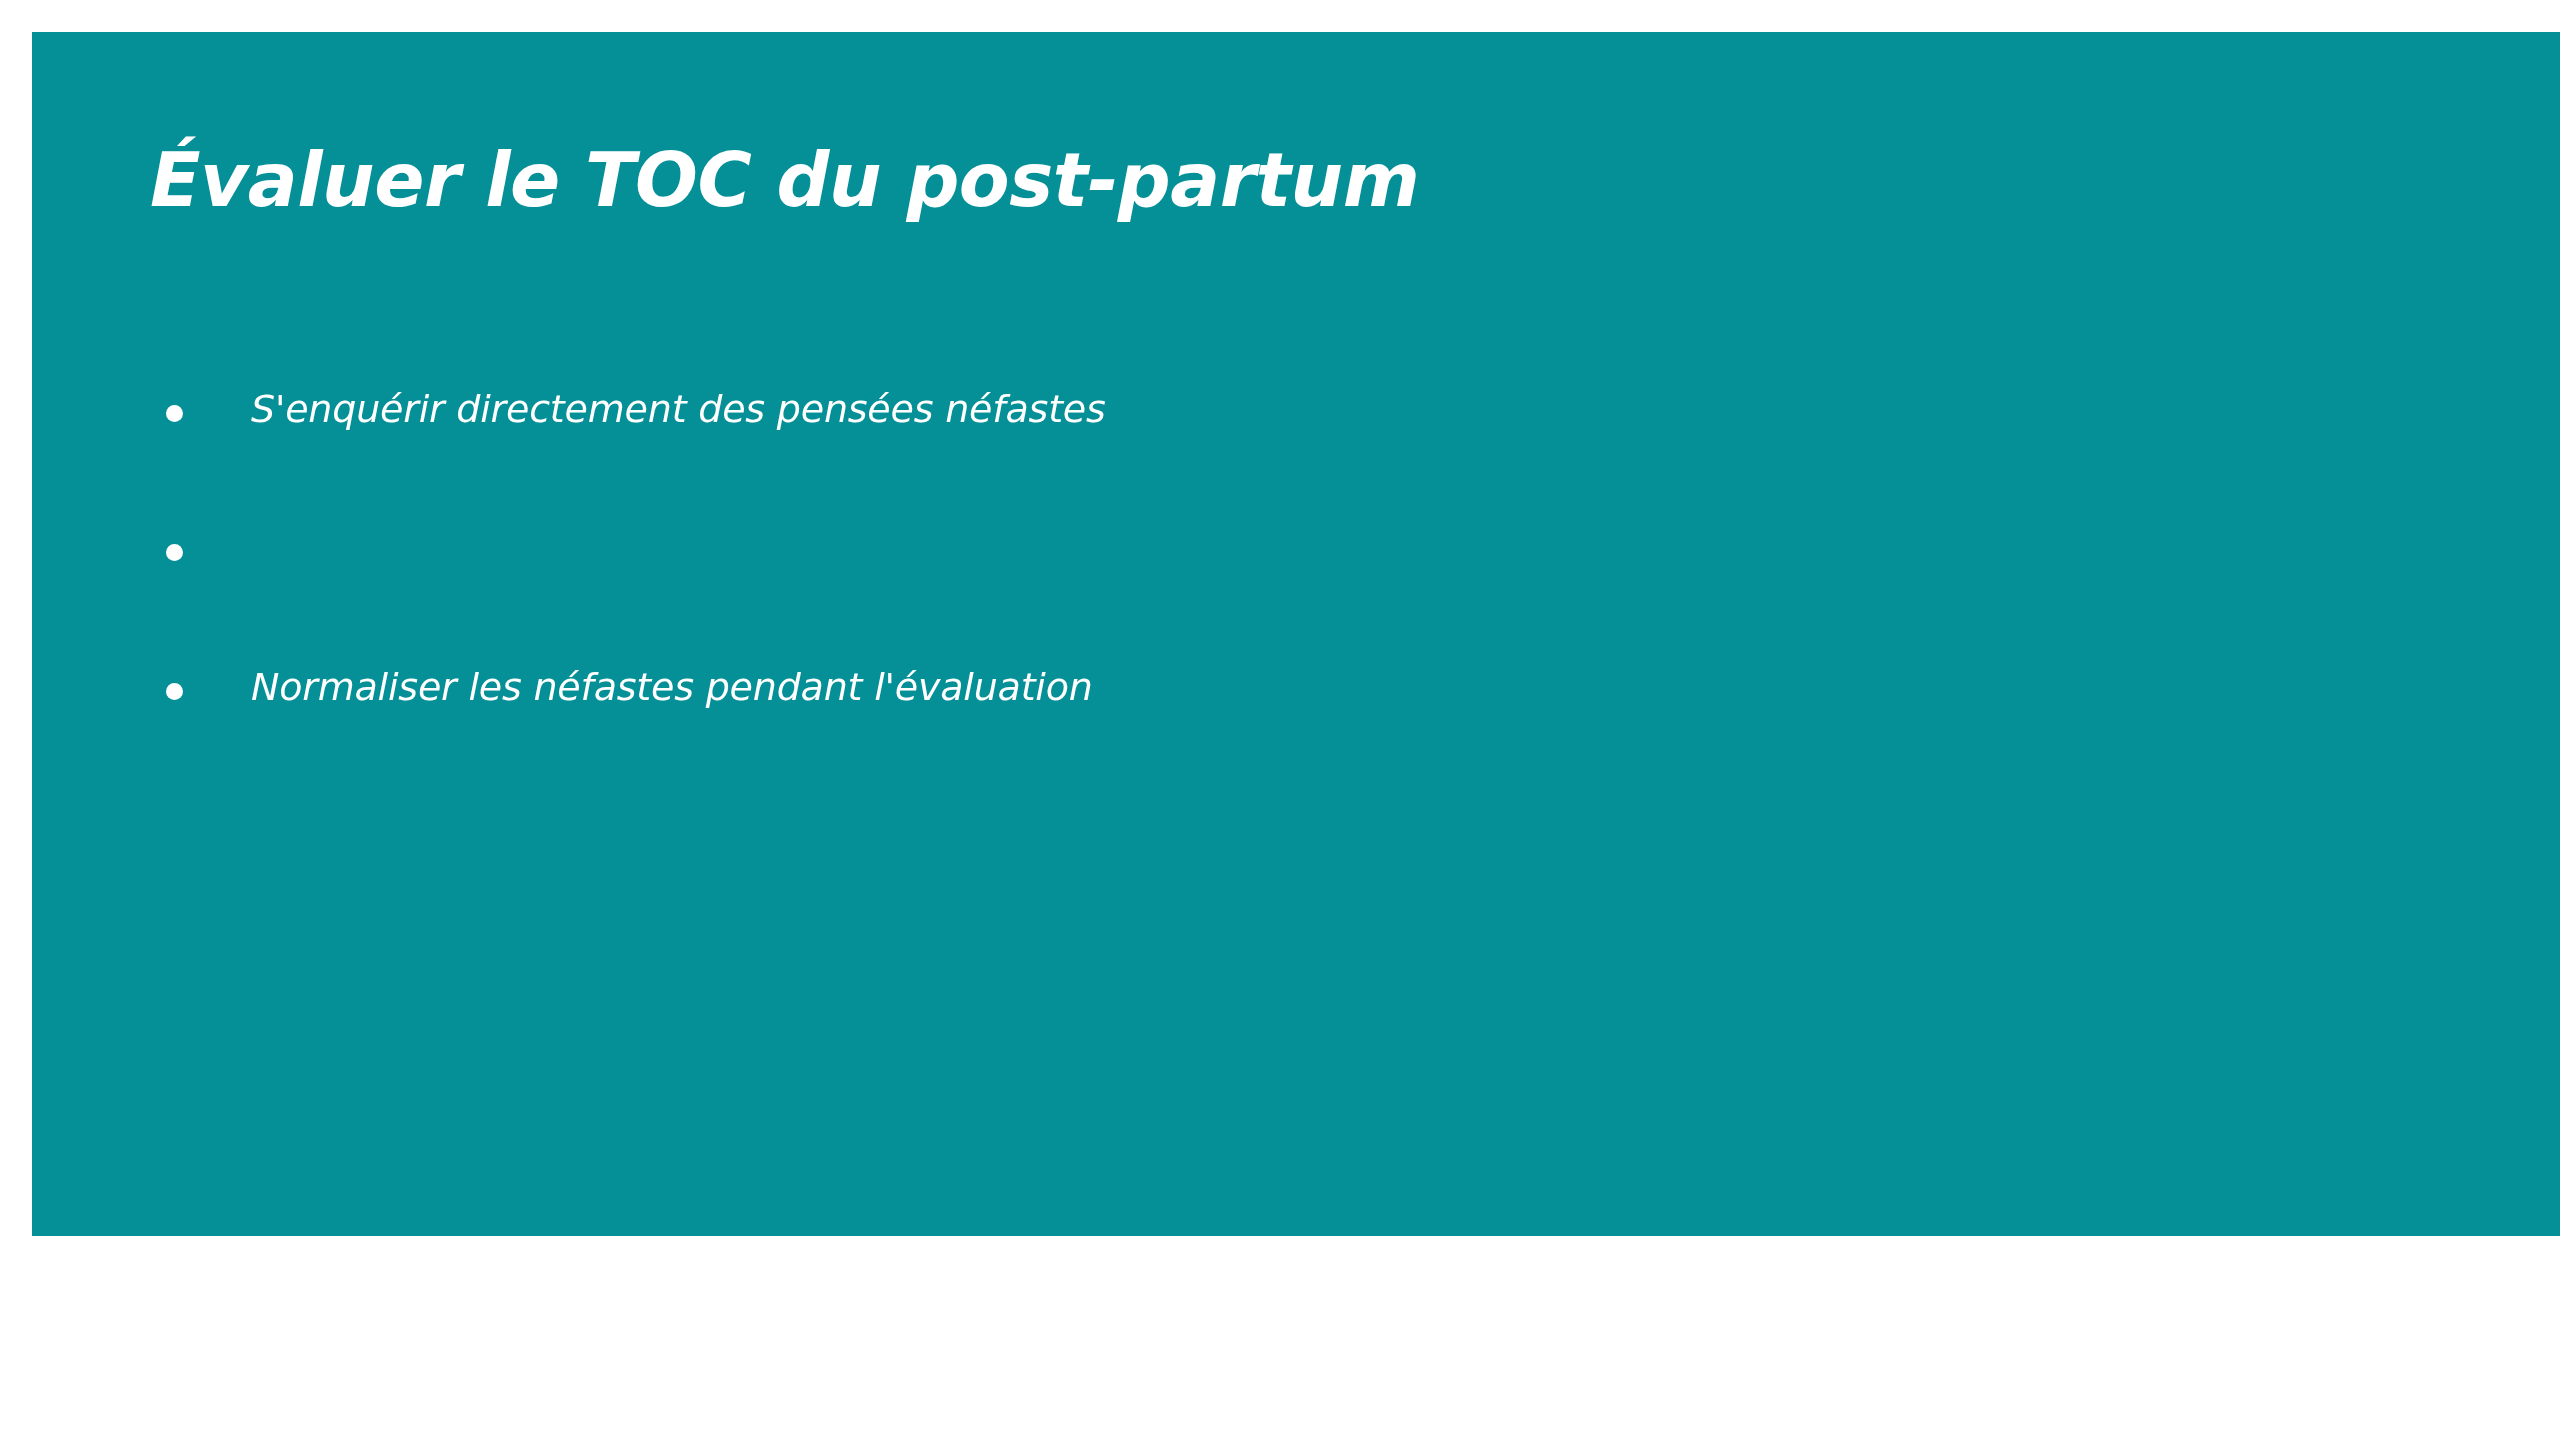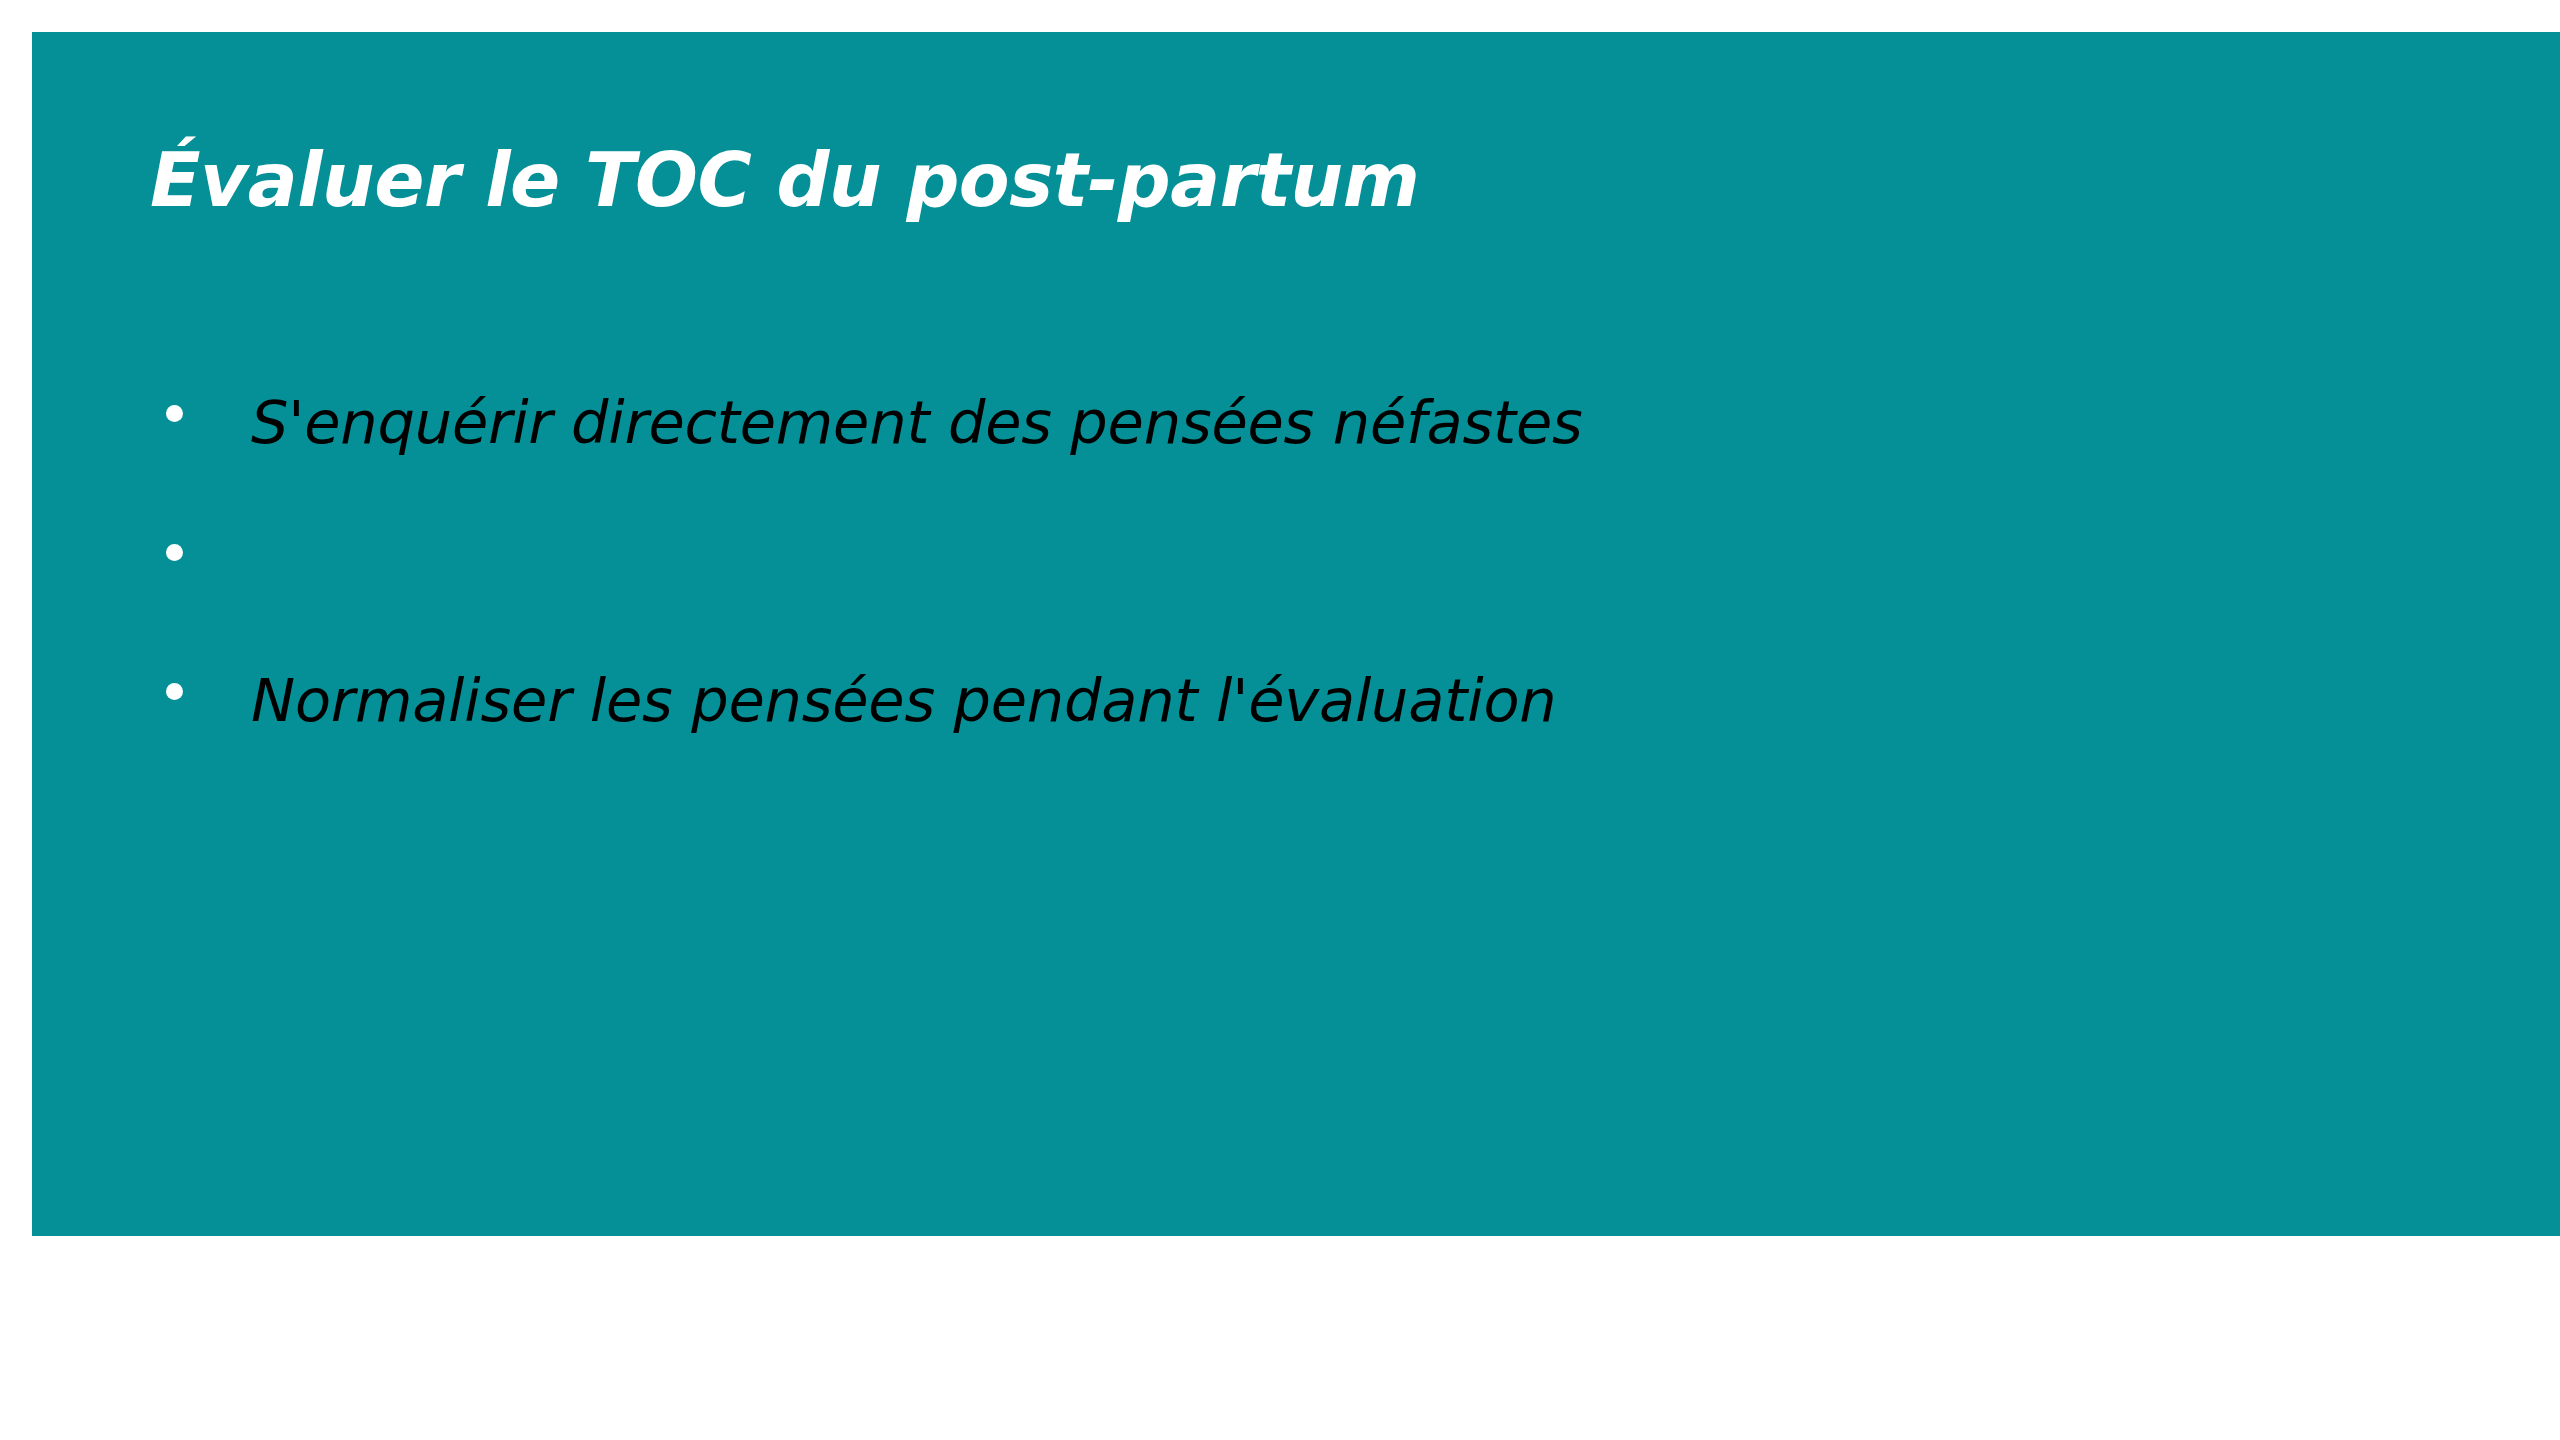--- a/index.html
+++ b/index.html
@@ -65,23 +65,23 @@
     border-radius:50%;
     background:#ffffff;
     margin-top:27px;
     margin-right:0;
   }
   #bullet-list .bullet-text {
     flex:0 1 auto;
     margin-left:68px;
     font-family:"DejaVu Sans", sans-serif;
     font-weight:400;
-    font-size:59px;
+    font-size:38px;
     line-height:1.25;
-    color:#000000;
+    color:#ffffff;
     white-space:nowrap;
     letter-spacing:-0.2px;
   }
 
   
   #footer {
     position:absolute;
     left:0;
     top:1204px;
     width:2560px;
@@ -104,21 +104,21 @@
         <span class="bullet-dot"></span>
         <span class="bullet-text">S'enquérir directement des pensées néfastes</span>
       </li>
 
       <li class="list-item">
         <span class="bullet-dot"></span>
       </li>
 
       <li class="list-item">
         <span class="bullet-dot"></span>
-        <span class="bullet-text">Normaliser les pensées pendant l'évaluation</span>
+        <span class="bullet-text">Normaliser les néfastes pendant l'évaluation</span>
       </li>
 
     </ul>
   </div>
 
   <div id="footer">
 
     
 
     

